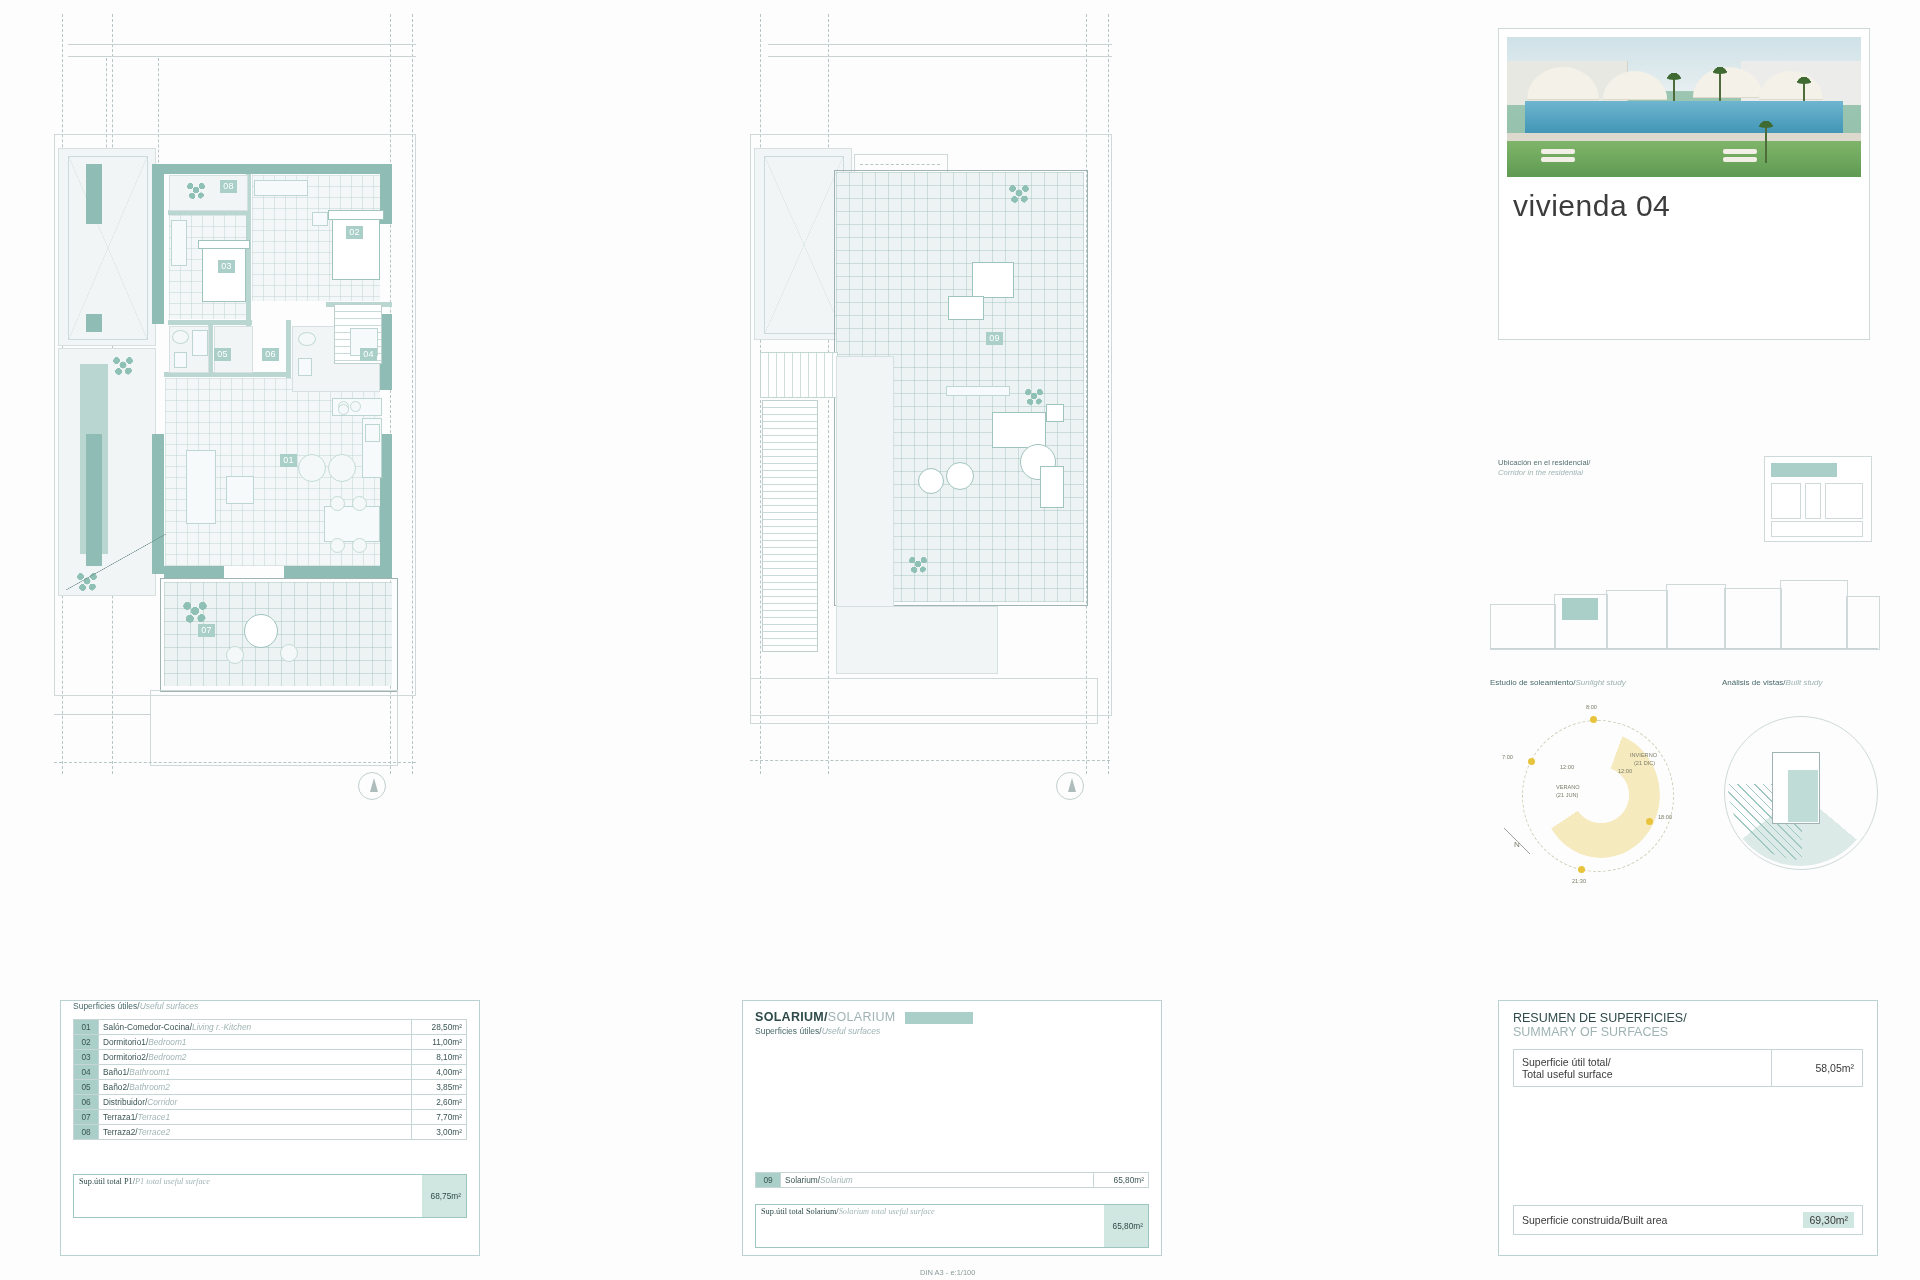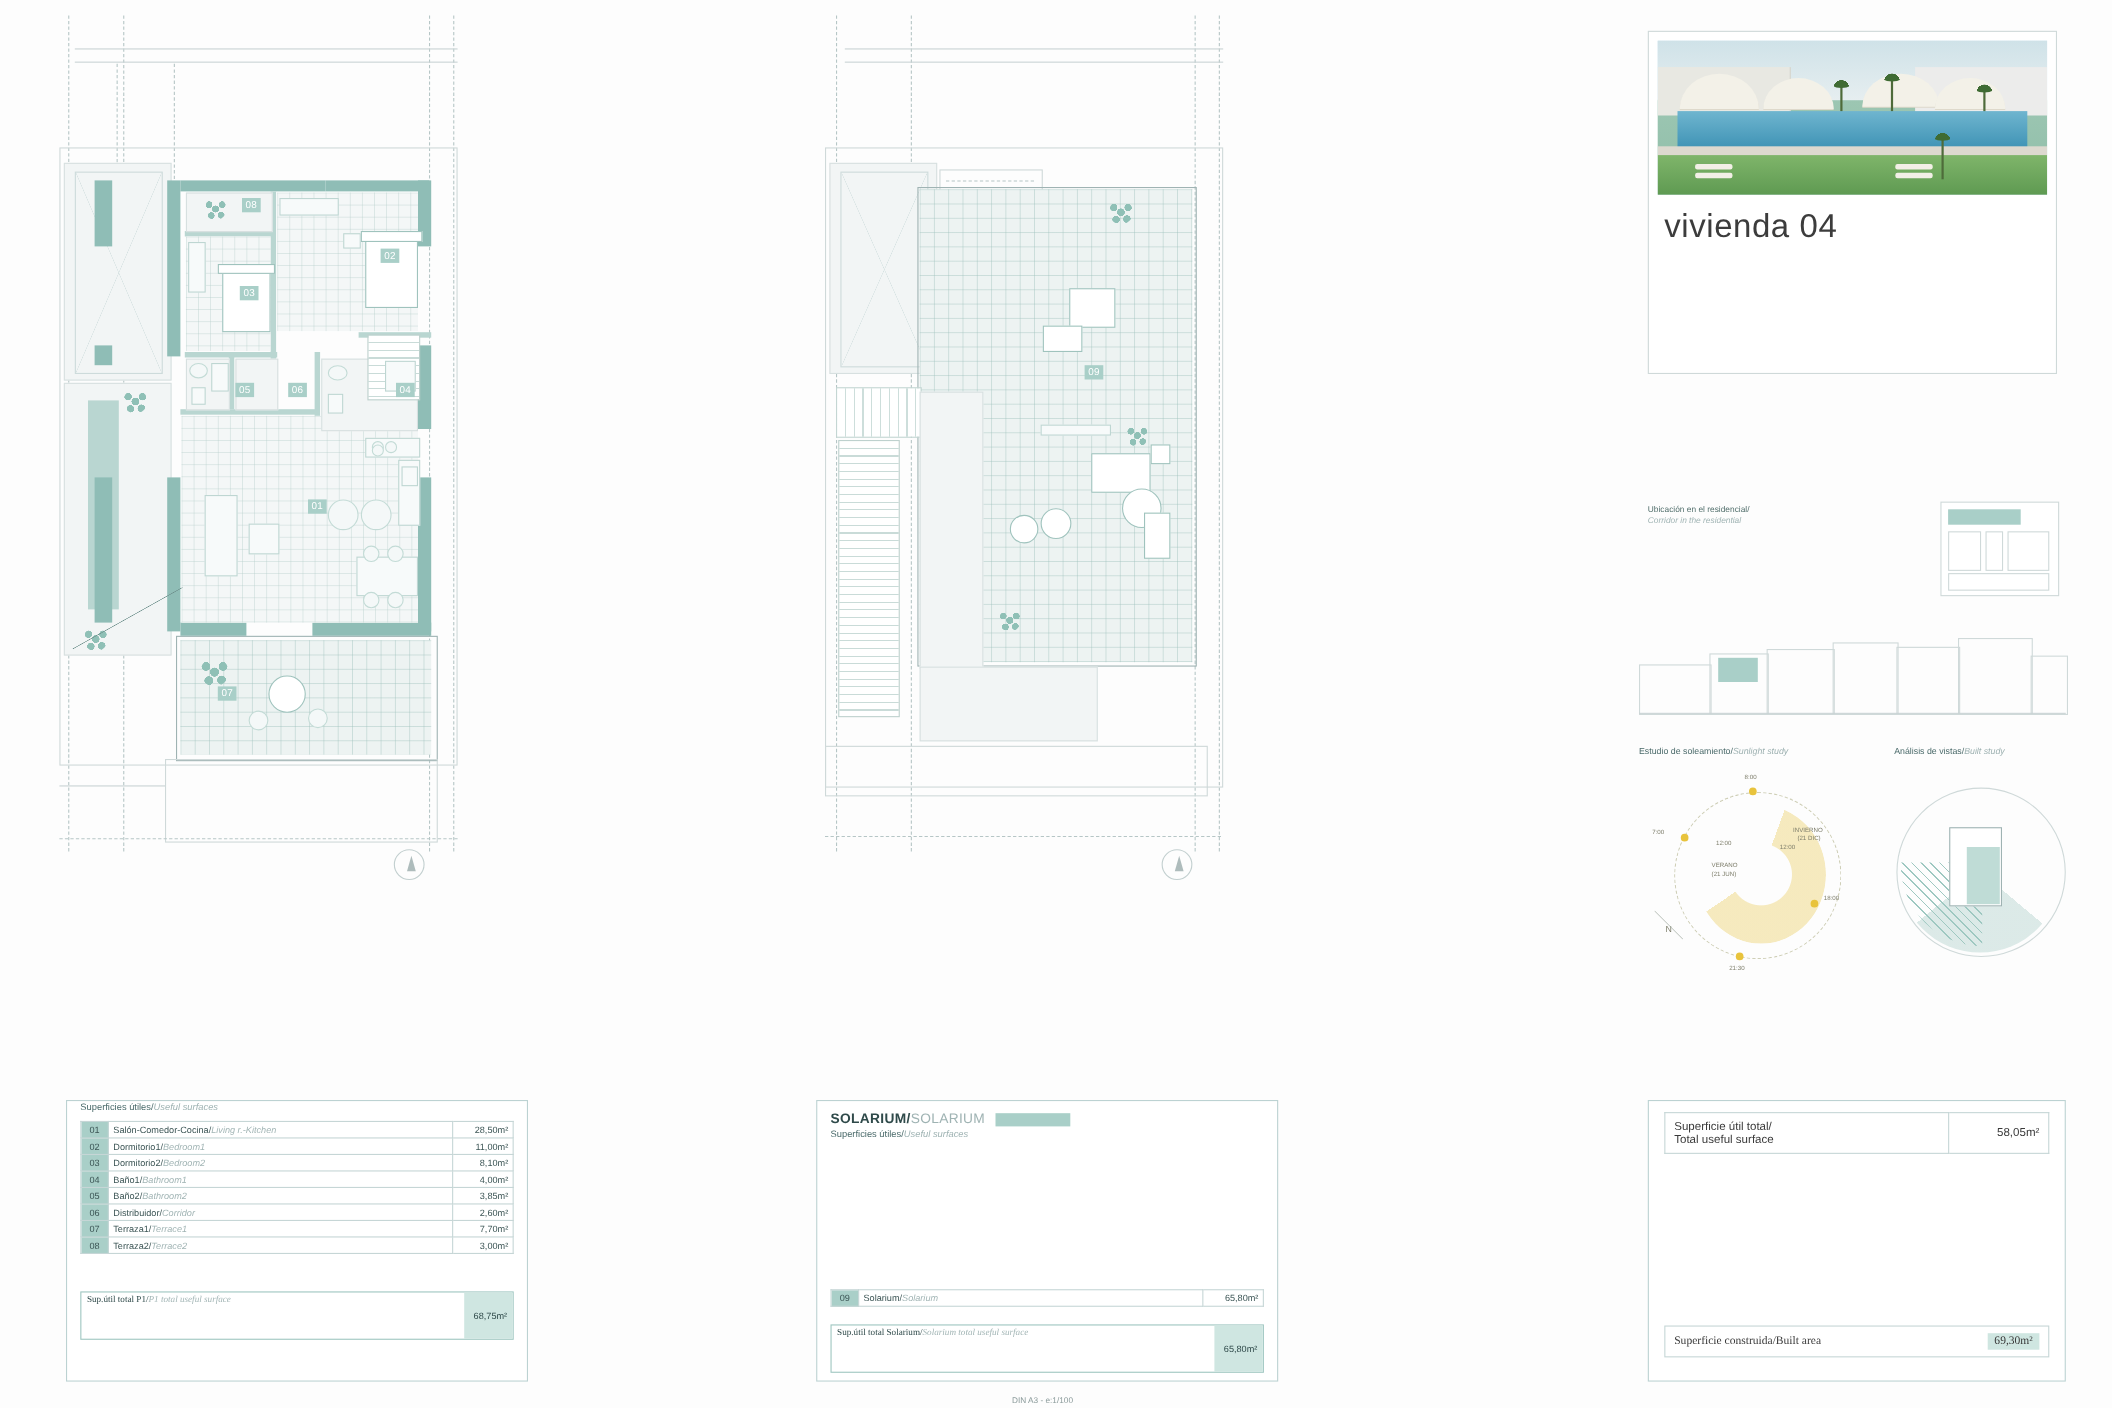--- a/index.html
+++ b/index.html
@@ -228,21 +228,20 @@
   .built-row {
     position: absolute;
     left: 14px; right: 14px;
     border: 1px solid #c6d6d6;
     display: flex;
     justify-content: space-between;
     align-items: center;
     font-size: 10.5px;
     padding: 6px 8px;
     box-sizing: border-box;
-    font-family: Liberation Serif, serif;
   }
   .built-row .amt { background: #cfe6e1; padding: 2px 6px; }
 
   .scale-note {
     position: absolute;
     font-size: 7.5px;
     color: #8a9a9a;
   }
 
   .n-arrow {
@@ -620,20 +619,24 @@
 
   <div style="position:absolute; left:1712px; top:700px; width:180px; height:200px;">
     <div class="circle-solid" style="left:12px; top:16px; width:152px; height:152px;"></div>
     <div style="position:absolute; left:14px; top:18px; width:148px; height:148px; border-radius:50%; background: conic-gradient(from 130deg, rgba(143,189,182,.30) 0 28%, transparent 28% 100%);"></div>
     <div style="position:absolute; left:16px; top:84px; width:74px; height:76px; background: repeating-linear-gradient(45deg, #9ec8c1 0 1px, transparent 1px 6px); border-radius:0 0 0 74px;"></div>
     <div class="outline-dark" style="left:60px; top:52px; width:46px; height:70px; background:#ffffff;"></div>
     <div style="position:absolute; left:76px; top:70px; width:30px; height:52px; background:#bfdcd6;"></div>
   </div>
 
   <div class="sum-box" style="left:1498px; top:1000px; width:378px; height:254px;">
+    <div class="sum-head">
+      <span>RESUMEN DE SUPERFICIES/</span><br>
+      <span class="sub">SUMMARY OF SURFACES</span>
+    </div>
     <table class="summary">
       <tbody>
         <tr>
           <td>
             <span>Superficie útil total/</span><br>
             <span>Total useful surface</span>
           </td>
           <td class="v">58,05m²</td>
         </tr>
       </tbody>

